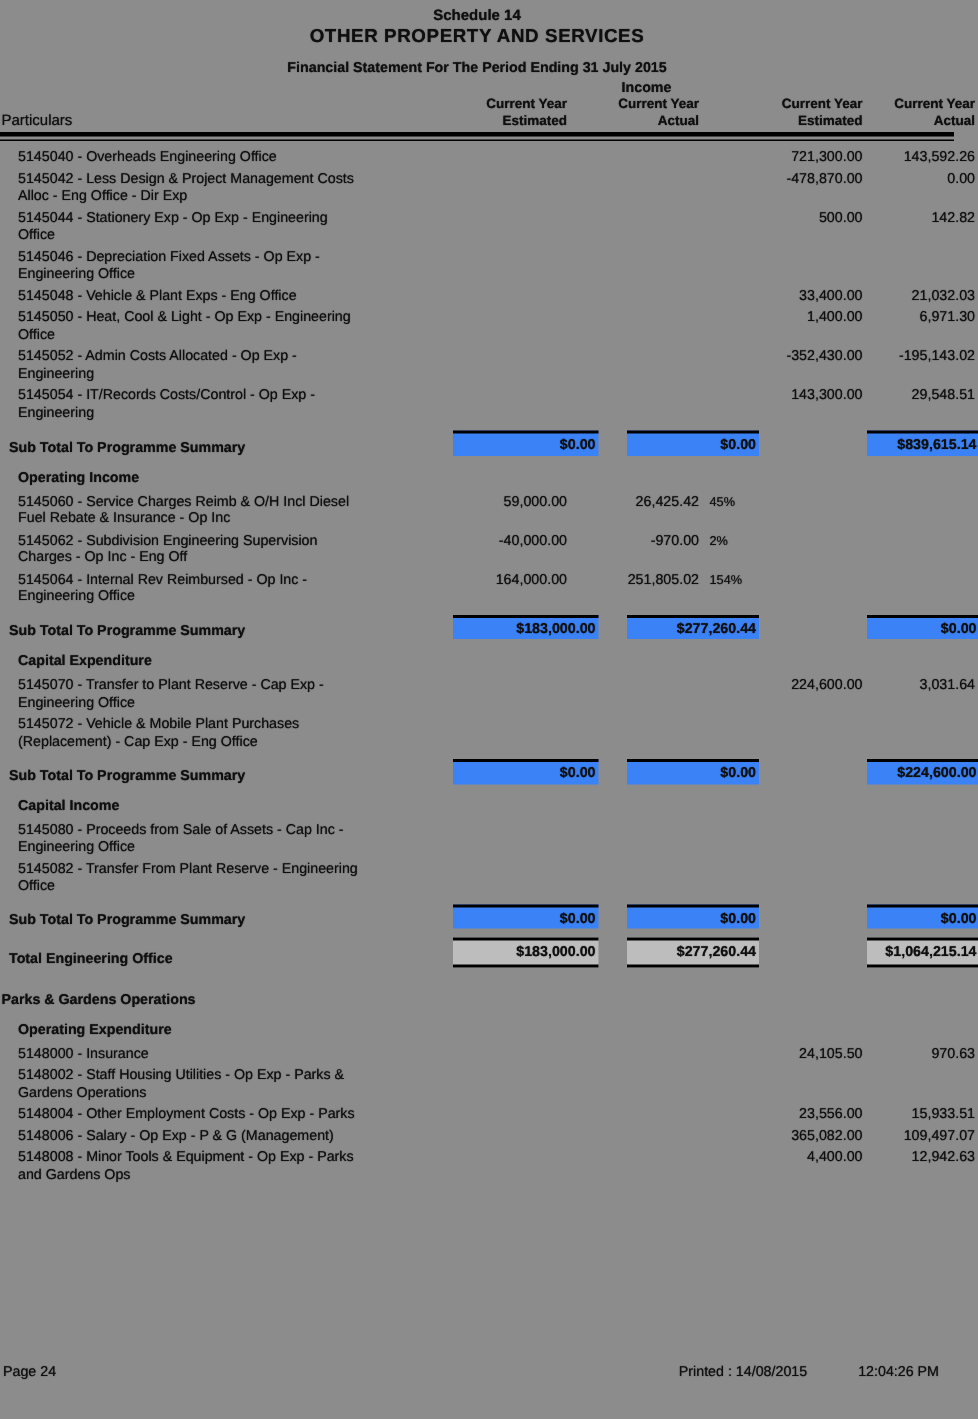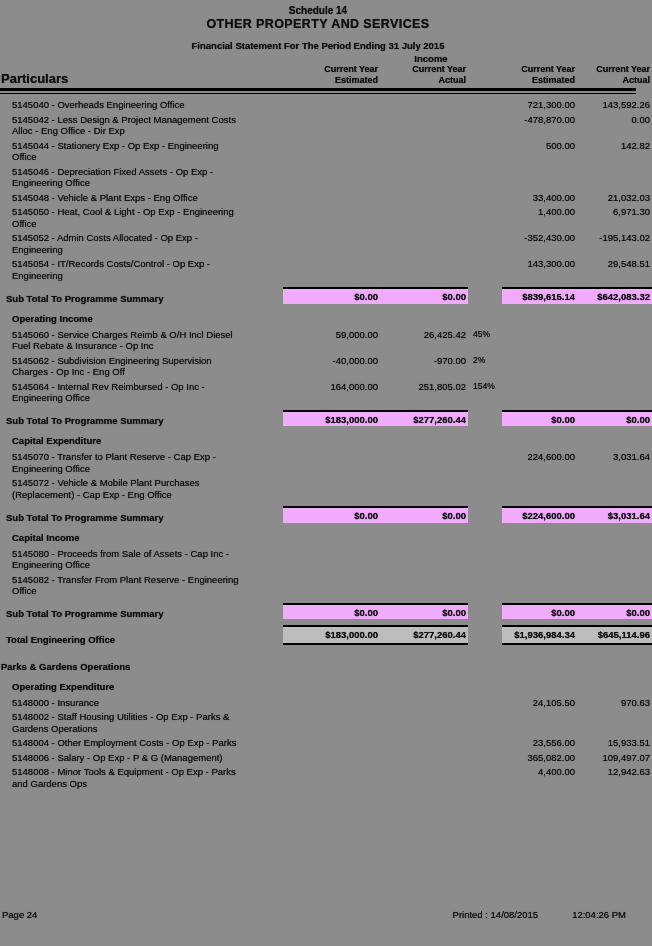--- a/index.html
+++ b/index.html
@@ -19,37 +19,37 @@
   .report-title  { font-size:12.5px; font-weight:bold; letter-spacing:0.4px; margin-top:1px; }
   .report-subtitle { font-size:9.5px; font-weight:bold; margin-top:9px; }
 
   .grid { display:grid; grid-template-columns:283px 97px 88px 34px 75px 75px; }
 
   .colhead-groups { margin-top:2px; font-size:9.5px; font-weight:bold;gap:37px; }
   .group-income { grid-column:2 / span 2; text-align:center; }
   .group-exp    { grid-column:5 / span 2; text-align:center; }
   .colhead-sub { font-size:9px; font-weight:bold; align-items:end; }
   .colhead-sub .sub { text-align:right; line-height:11px; padding-right:2px; }
-  .particulars { align-self:end; font-size:13px; font-weight:bold; padding-left:1px; }
+  .particulars { align-self:end; font-size:10px; font-weight:normal; padding-left:1px; }
 
   .rule-double { border-top:3px solid #000; height:2px; border-bottom:1px solid #000; margin-top:2px; }
 
   .sections { margin-top:5px; }
   .section-heading { font-size:9.5px; font-weight:bold; padding-left:12px; margin:9px 0 5px 0; }
   .group-heading   { font-size:9.5px; font-weight:bold; padding-left:1px; margin:16px 0 6px 0; }
 
   .item { margin-bottom:3px; }
   .item .label-cell { padding-left:12px; font-size:9.5px; line-height:11.5px; max-width:230px; }
   .num  { text-align:right; font-size:9.5px; padding-right:2px; line-height:11.5px; }
   .note { text-align:left; font-size:8.5px; padding-left:5px; line-height:11.5px; }
 
-  .subtotal, .grand-total { margin:6px 0 4px 0; }
+  .subtotal, .grand-total { margin:6px 0 4px 0;gap:19px; }
   .subtotal .label-cell, .grand-total .label-cell { font-size:9.5px; font-weight:bold; padding-left:6px; align-self:end; }
   .subtotal .num {
-    background:#f0abfc; border-top:2px solid #000;
+    background:#3b82f6; border-top:2px solid #000;
     font-weight:bold; padding-top:2px; padding-bottom:1px;
   }
   .grand-total .num {
     background:#bdbdbd; border-top:2px solid #000; border-bottom:2px solid #000;
     font-weight:bold; padding-top:2px; padding-bottom:2px;
   }
   .footer {
     margin-top:auto; margin-bottom:26px;
     display:flex; align-items:center;
     font-size:9.5px; padding:0 10px 0 2px;
@@ -248,21 +248,21 @@
         <div class="num">$0.00</div>
         <div class="note"></div>
         <div class="num">$0.00</div>
         <div class="num">$0.00</div>
       </div>
       <div class="grid grand-total">
         <div class="label-cell">Total Engineering Office</div>
         <div class="num">$183,000.00</div>
         <div class="num">$277,260.44</div>
         <div class="note"></div>
-        <div class="num">$1,936,984.34</div>
+        <div class="num">$1,064,215.14</div>
         <div class="num">$645,114.96</div>
       </div>
       <div class="group-heading">Parks &amp; Gardens Operations</div>
       <div class="section-heading">Operating Expenditure</div>
       <div class="grid item">
         <div class="label-cell">5148000 - Insurance</div>
         <div class="num"></div>
         <div class="num"></div>
         <div class="note"></div>
         <div class="num">24,105.50</div>

